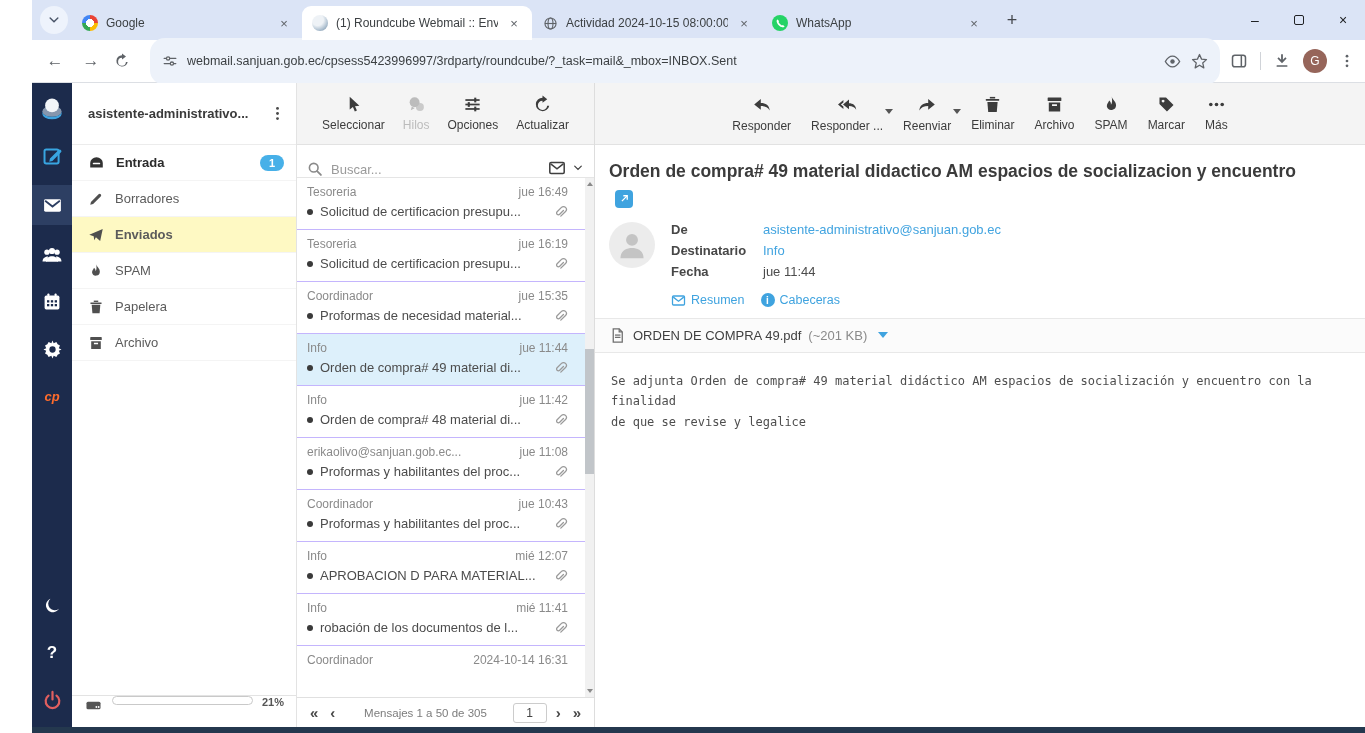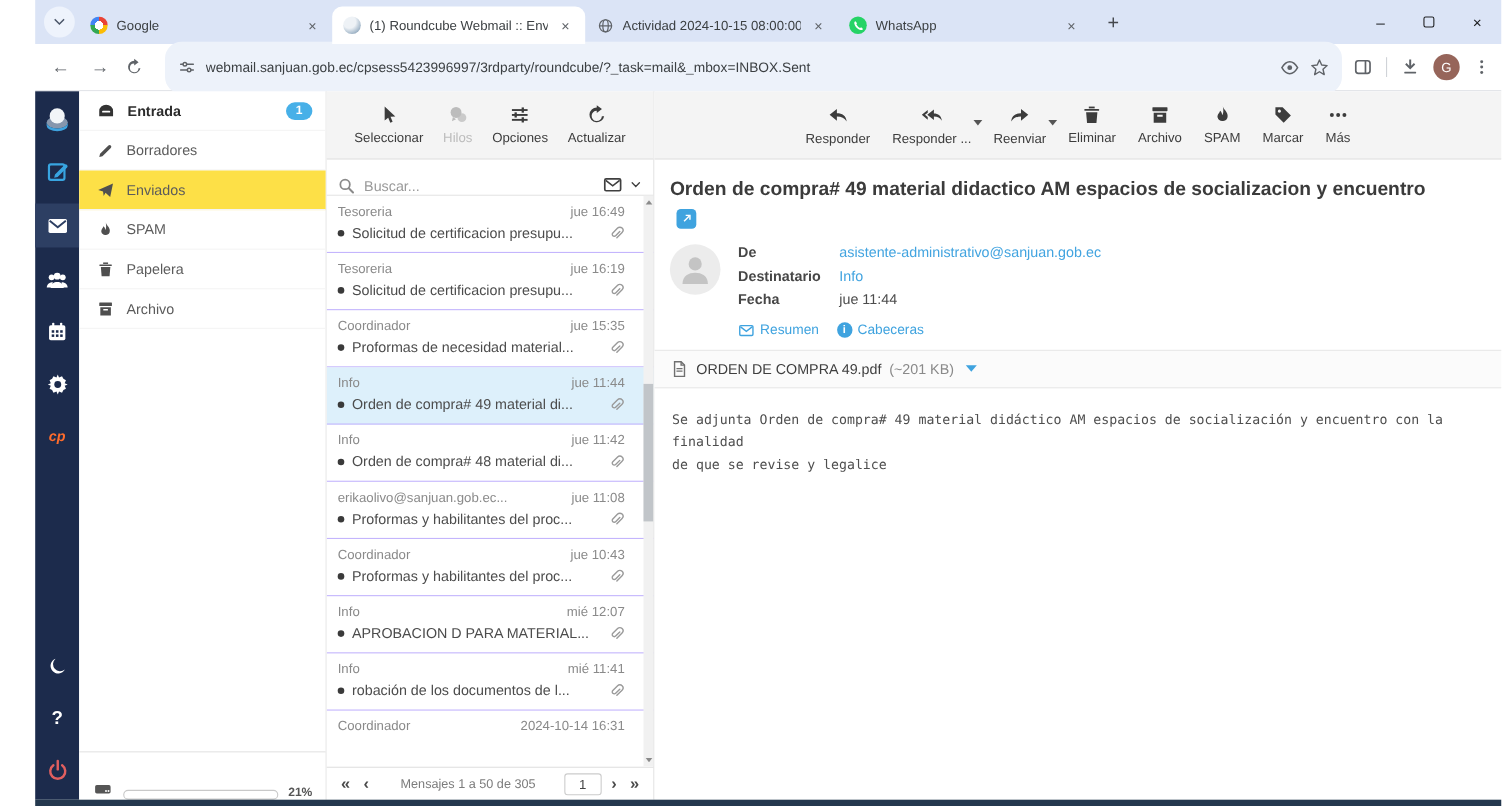--- a/index.html
+++ b/index.html
@@ -49,23 +49,23 @@
 
   
   .folders { width:225px; background:#fff; border-right:1px solid #e3e3e3; display:flex; flex-direction:column; flex:none; }
   .account-row { height:62px; flex:none; display:flex; align-items:center; padding:0 10px 0 16px; border-bottom:1px solid #ececec; }
   .account-name { flex:1; font-size:13px; font-weight:bold; color:#3a3a3a; white-space:nowrap; overflow:hidden; }
   .kebab { color:#4a4a4a; }
   .folder-row { height:36px; display:flex; align-items:center; gap:11px; padding:0 12px 0 16px; color:#5b5b5b; border-bottom:1px solid #f4f4f4; font-size:13px; cursor:pointer; }
   .folder-row .f-ic { color:#4f4f4f; }
   .folder-row.inbox { color:#2b2b2b; font-weight:bold; }
   .folder-row.inbox .f-ic { color:#333; }
-  .folder-row.sel { background:#fde047; }
+  .folder-row.sel { background:#fef9c3;font-weight:bold; }
   .badge { margin-left:auto; background:#47b0e8; color:#fff; font-size:11px; font-weight:bold; padding:2px 9px; border-radius:9px; }
-  .quota-row { margin-top:auto; height:44px; border-top:1px solid #e3e3e3; display:flex; align-items:flex-end; gap:9px; padding:0 12px; color:#555; }
+  .quota-row { margin-top:auto; height:32px; border-top:1px solid #e3e3e3; display:flex; align-items:flex-start; gap:9px; padding:0 12px; color:#555; }
   .qbar { flex:1; height:9px; border:1px solid #c9c9c9; border-radius:5px; background:#fff; overflow:hidden; }
   .qfill { width:21%; height:100%; background:#55aee9; border-radius:5px; }
   .qpct { font-size:11px; font-weight:bold; color:#555; }
 
   
   .listcol { width:298px; border-right:1px solid #ddd; display:flex; flex-direction:column; flex:none; background:#fff; }
   .toolbar { height:62px; flex:none; background:#f4f4f4; display:flex; align-items:center; justify-content:center; gap:4px; border-bottom:1px solid #e2e2e2; }
   .tbtn { display:flex; flex-direction:column; align-items:center; gap:4px; padding:0 7px; color:#3c3c3c; font-size:12px; cursor:pointer; position:relative; }
   .tbtn.disabled { color:#bcbcbc; }
   .tbtn .caret { position:absolute; right:-3px; top:14px; width:0; height:0; border-left:4px solid transparent; border-right:4px solid transparent; border-top:5px solid #555; }
@@ -450,20 +450,28 @@
         </span>
       <span class="rail-btn rail-help">?</span>
       <span class="rail-btn rail-power">
           <svg class="ic" width="21" height="21">
             <use href="#i-power"></use>
           </svg>
         </span>
     </nav>
 
     <aside class="folders">
+      <div class="account-row">
+        <span class="account-name">asistente-administrativo...</span>
+        <span class="kebab">
+            <svg class="ic" width="17" height="17">
+              <use href="#i-dotsv"></use>
+            </svg>
+          </span>
+      </div>
       <div class="folder-row inbox">
         <svg class="ic f-ic" width="17" height="17">
             <use href="#i-inbox"></use>
           </svg>
         <span>Entrada</span>
         <span class="badge">1</span>
       </div>
       <div class="folder-row">
         <svg class="ic f-ic" width="16" height="16">
             <use href="#i-pencil"></use>

